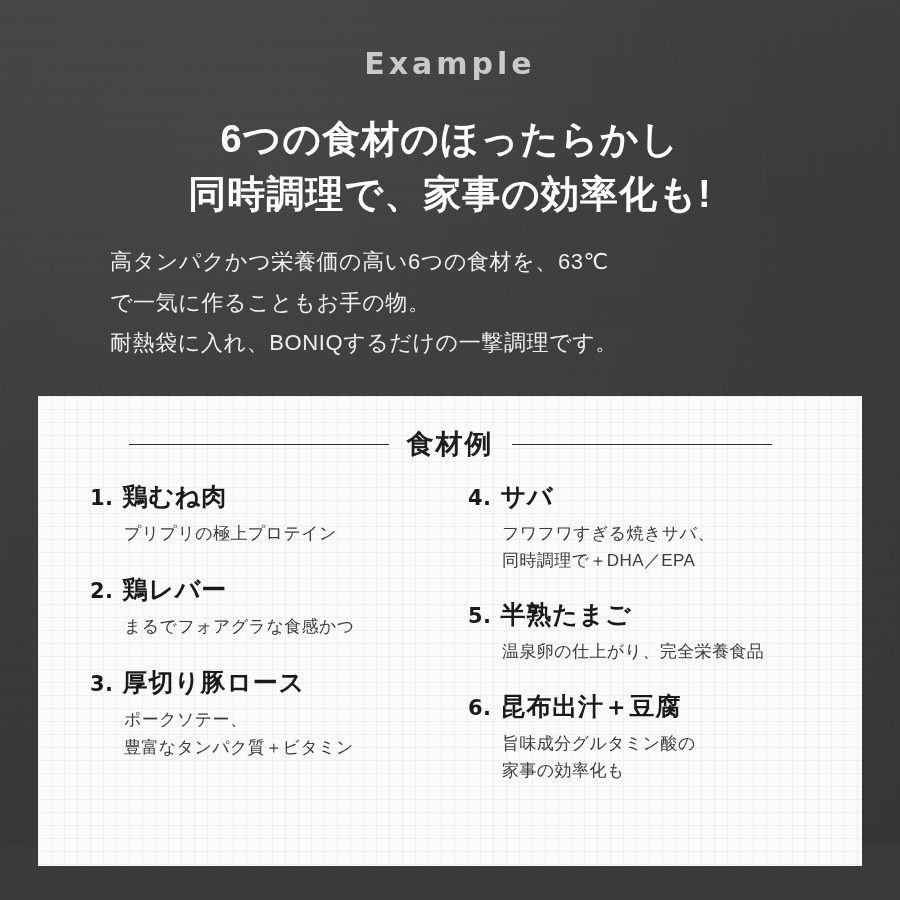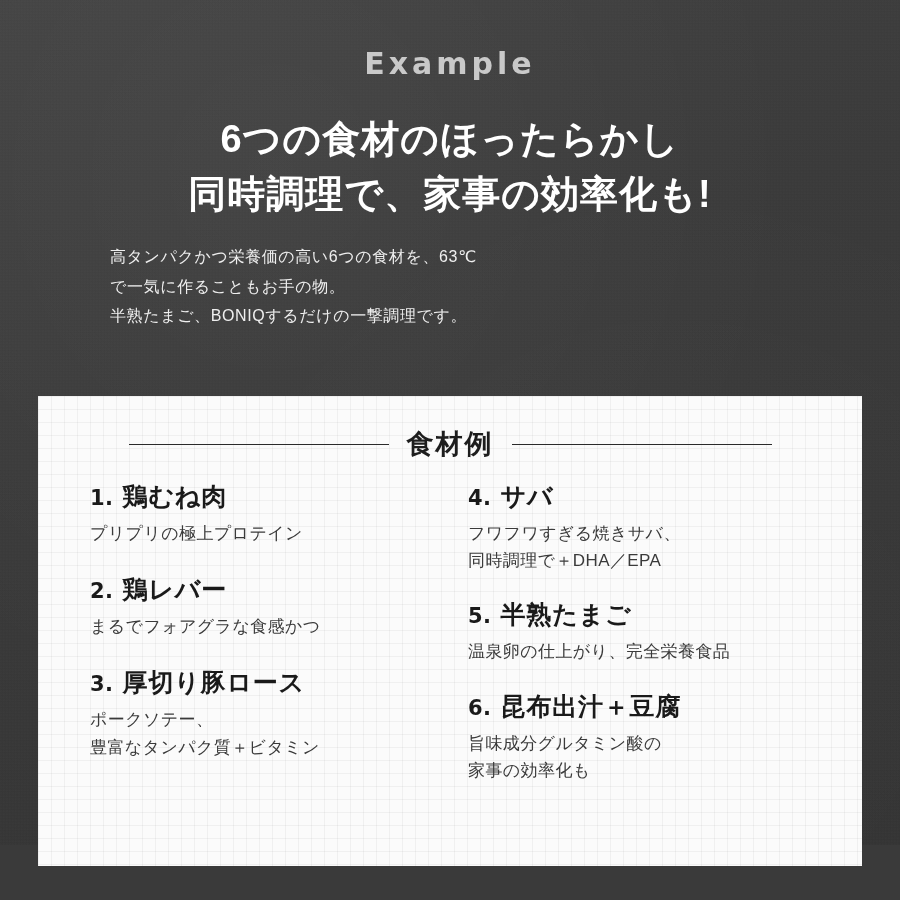--- a/index.html
+++ b/index.html
@@ -59,21 +59,21 @@
   }
   .headline .line {
     display: block;
   }
   .lede {
     position: absolute;
     top: 242px;
     left: 110px;
     width: 700px;
     color: #efefef;
-    font-size: 16px;
+    font-size: 22px;
     line-height: 1.85;
     letter-spacing: 0.6px;
     font-weight: 400;
   }
   .lede .line { display: block; }
 
   
   .card {
     position: absolute;
     left: 38px;
@@ -138,20 +138,21 @@
     letter-spacing: 0.5px;
   }
   .item-name {
     color: #1a1a1a;
     font-size: 25px;
     font-weight: 700;
     letter-spacing: 0.8px;
   }
   .item-desc {
     margin-top: 7px;
+    margin-left: 34px;
     color: #3a3a3a;
     font-size: 17px;
     line-height: 1.6;
     letter-spacing: 0.4px;
   }
   .item-desc .line { display: block; }
   .col-right .item-desc { }
   .col-right .item { margin-bottom: 24px; }
 </style>
 </head>
@@ -163,21 +164,21 @@
   <div class="eyebrow">Example</div>
 
   <div class="headline">
     <span class="line">6つの食材のほったらかし</span>
     <span class="line">同時調理で、家事の効率化も!</span>
   </div>
 
   <div class="lede">
     <span class="line">高タンパクかつ栄養価の高い6つの食材を、63℃</span>
     <span class="line">で一気に作ることもお手の物。</span>
-    <span class="line">半熟たまご、BONIQするだけの一撃調理です。</span>
+    <span class="line">耐熱袋に入れ、BONIQするだけの一撃調理です。</span>
   </div>
 
   <div class="card">
     <div class="card-title-wrap">
       <span class="rule"></span>
       <span class="card-title">食材例</span>
       <span class="rule"></span>
     </div>
 
     <div class="columns">

